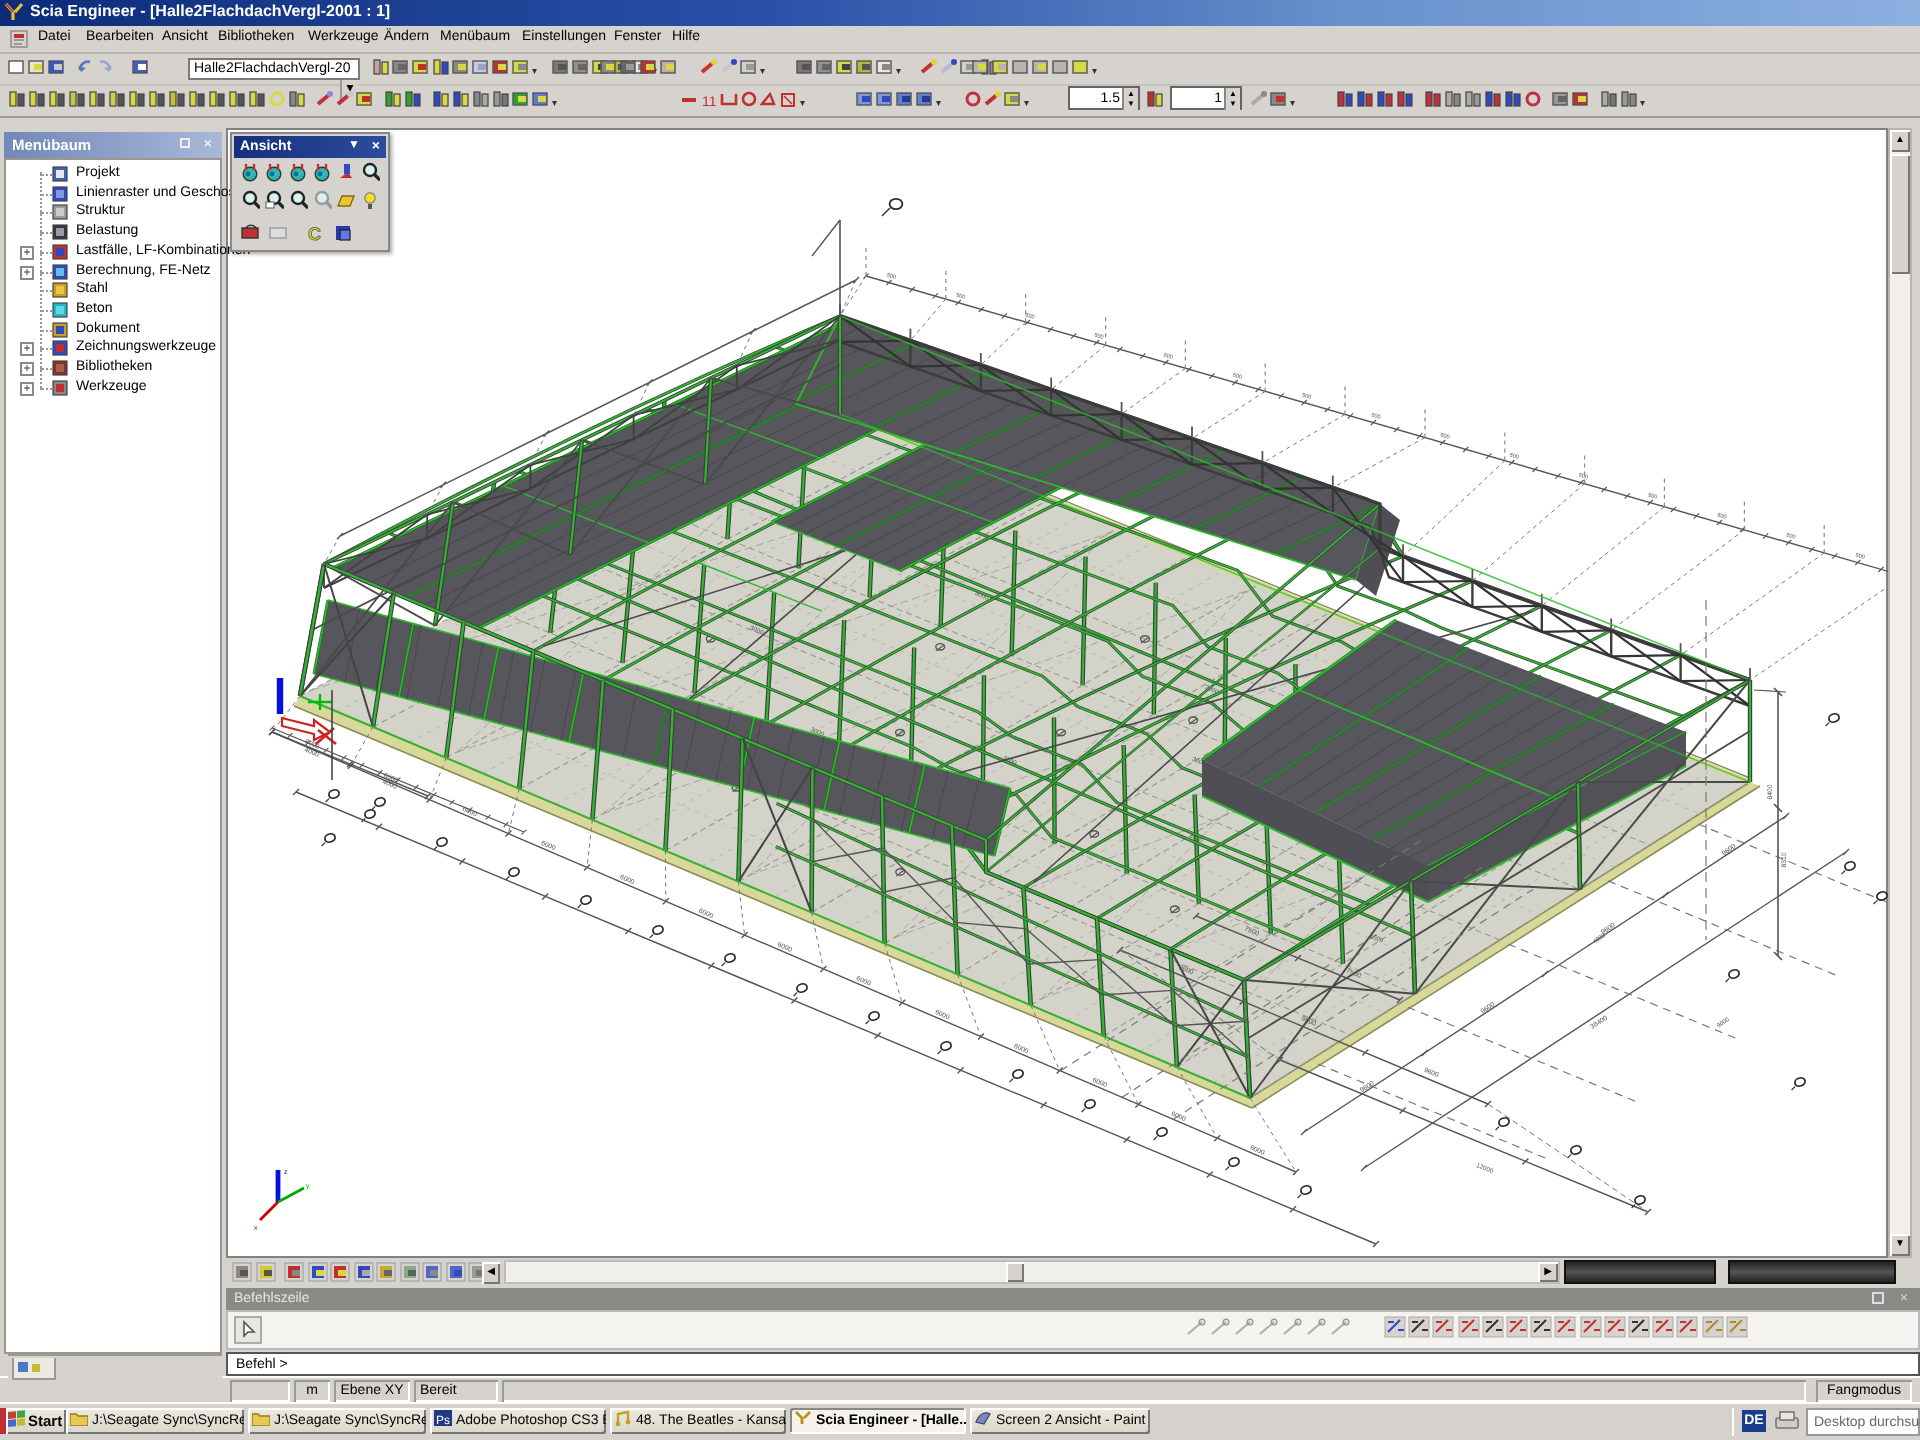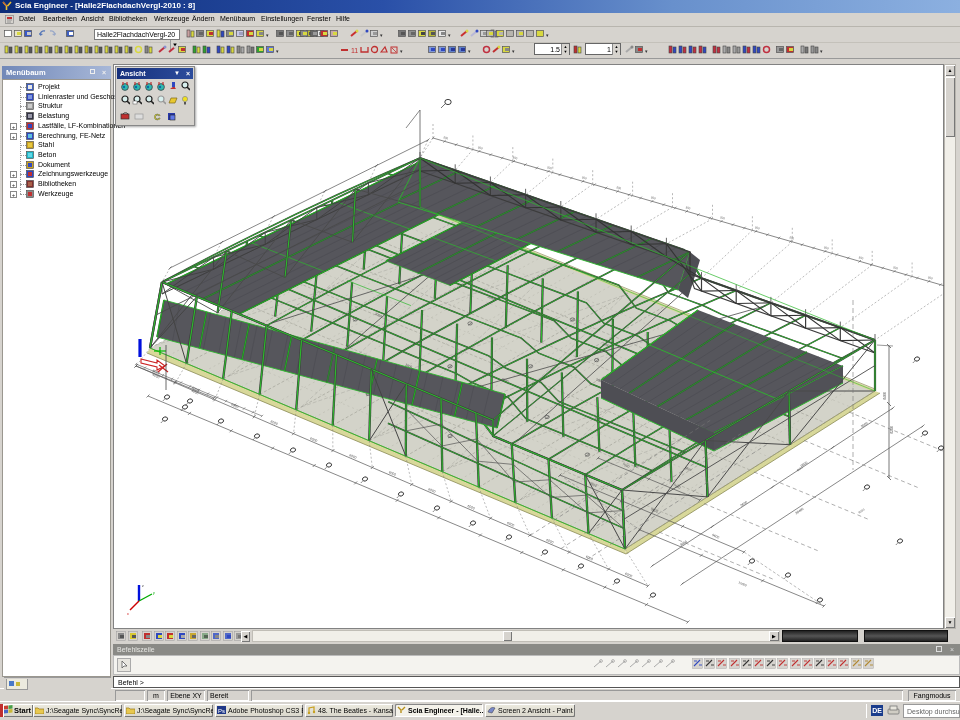--- a/index.html
+++ b/index.html
@@ -6,21 +6,21 @@
 .abs{position:absolute}
 </style></head><body>
 
 <div class="abs" style="left:0;top:0;width:960px;height:13px;background:linear-gradient(90deg,#0c2c78 0%,#2a50a8 40%,#6890cc 70%,#8cb0e0 100%)">
  <div class="abs" style="left:2px;top:1px;width:10px;height:10px">
       <svg width="10" height="10">
         <path d="M1 1 l3.5 4 v4 M9 1 L5.5 5" stroke="#e8c030" stroke-width="1.6" fill="none"></path>
         <path d="M1 1 l3.5 4" stroke="#c03030" stroke-width="0.8"></path>
       </svg>
     </div>
- <div class="abs" style="left:15px;top:1px;font-size:8px;font-weight:bold;color:#fff">Scia Engineer - [Halle2FlachdachVergl-2010 : 8]</div>
+ <div class="abs" style="left:15px;top:1px;font-size:8px;font-weight:bold;color:#fff">Scia Engineer - [Halle2FlachdachVergl-2001 : 1]</div>
 </div>
 
 <div class="abs" style="left:0;top:13px;width:960px;height:14px;background:#d6d3ce;border-bottom:1px solid #b8b5ae">
  <div class="abs" style="left:5px;top:2px;width:9px;height:9px">
       <svg width="9" height="9">
         <rect x="0.5" y="0.5" width="8" height="8" fill="#d6d3ce" stroke="#888" stroke-width="0.7"></rect>
         <path d="M2 2 h5 v2 h-5 z" fill="#c03030"></path>
         <path d="M2 5 h5 M2 7 h4" stroke="#888" stroke-width="0.8"></path>
       </svg>
     </div>

